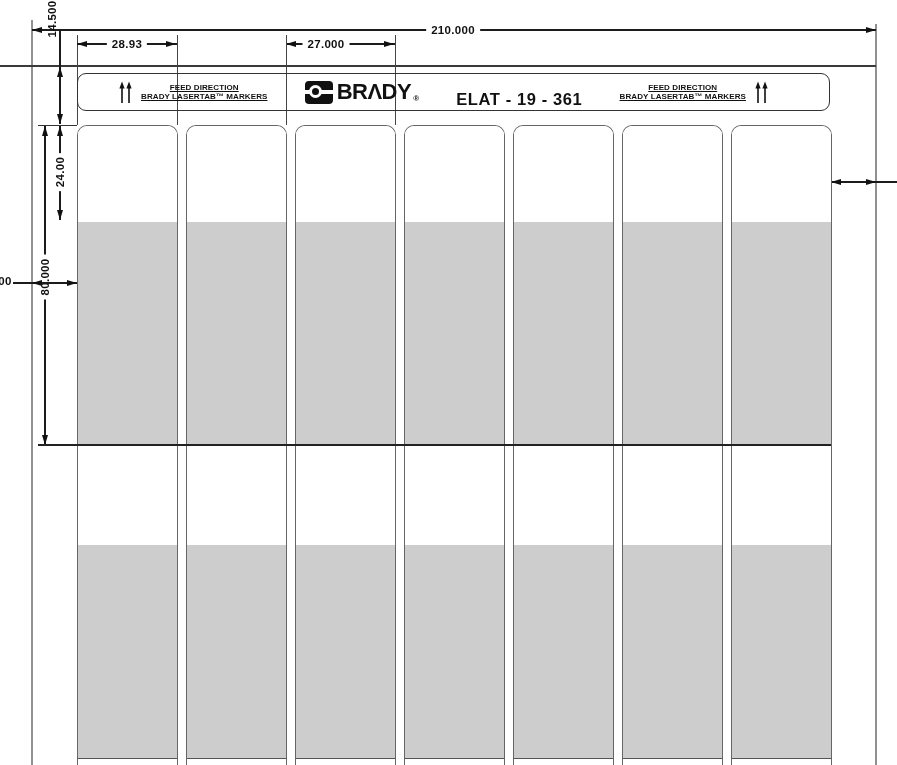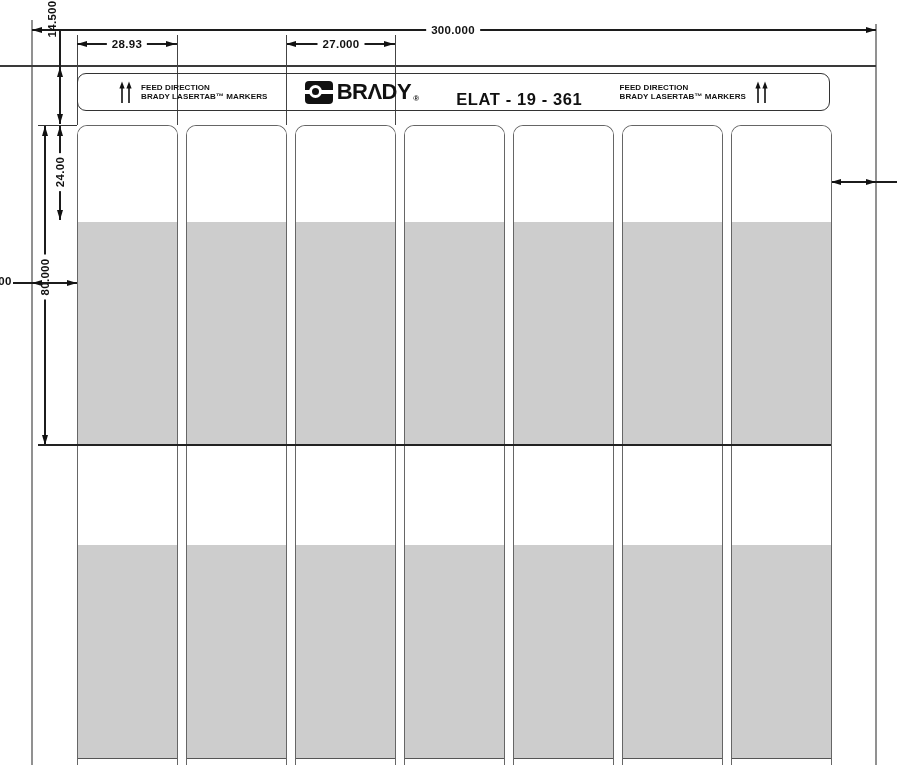--- a/index.html
+++ b/index.html
@@ -30,22 +30,22 @@
 
   
   .header{
     position:absolute;left:77px;top:73px;width:753px;height:38px;box-sizing:border-box;
     border:1.4px solid #333;border-radius:9px;background:transparent;
     display:flex;align-items:center;justify-content:space-between;
     padding:0 60px 0 40px;z-index:6;
   }
   .feedblock{display:flex;align-items:center;gap:8px;}
   .feedtext{
-    font-size:8px;font-weight:bold;line-height:9.5px;
-    letter-spacing:0.1px;white-space:nowrap;
+    font-size:8px;font-weight:bold;line-height:9.5px;text-align:center;
+    letter-spacing:0.1px;white-space:nowrap;text-decoration:underline;
   }
   .logo{display:flex;align-items:center;gap:4px;}
   .brady-icon{width:28px;height:23px;background:#111;border-radius:4px;position:relative;flex:none;}
   .brady-icon .slot{position:absolute;left:0;right:0;top:9.5px;height:4px;background:#fff;}
   .brady-icon .ring{position:absolute;left:4px;top:4px;width:7px;height:7px;border:3.5px solid #fff;border-radius:50%;background:#111;}
   .brady-name{font-size:22px;font-weight:bold;letter-spacing:-0.5px;line-height:22px;}
   .brady-reg{font-size:8px;font-weight:bold;align-self:flex-end;margin-left:-2px;margin-bottom:1px;}
   .part-number{font-size:16.5px;font-weight:bold;letter-spacing:0.6px;white-space:nowrap;margin-top:14px;}
 
   
@@ -67,31 +67,31 @@
   <div class="hline mid" style="left:0;top:65.3px;width:58px;height:1.5px;"></div>
 
   <div class="vline" style="left:76.7px;top:35px;width:1px;height:90px;background:#444;"></div>
   <div class="vline" style="left:176.7px;top:35px;width:1px;height:90px;background:#444;z-index:5;"></div>
   <div class="vline" style="left:285.7px;top:35px;width:1px;height:90px;background:#444;z-index:5;"></div>
   <div class="vline" style="left:394.7px;top:35px;width:1px;height:90px;background:#444;z-index:5;"></div>
 
   <div class="hline dark" style="left:32px;top:29.4px;width:844px;height:1.2px;"></div>
   <div class="tri left" style="left:32px;top:26.5px;"></div>
   <div class="tri right" style="left:865.5px;top:26.5px;"></div>
-  <div class="dimtext" style="left:453px;top:30px;">300.000</div>
+  <div class="dimtext" style="left:453px;top:30px;">210.000</div>
 
   <div class="hline dark" style="left:77px;top:43.4px;width:100px;height:1.2px;"></div>
   <div class="tri left" style="left:77px;top:40.5px;"></div>
   <div class="tri right" style="left:166.2px;top:40.5px;"></div>
   <div class="dimtext" style="left:127px;top:44px;">28.93</div>
 
   <div class="hline dark" style="left:286px;top:43.4px;width:109px;height:1.2px;"></div>
   <div class="tri left" style="left:286px;top:40.5px;"></div>
   <div class="tri right" style="left:384.2px;top:40.5px;"></div>
-  <div class="dimtext" style="left:341px;top:44px;">27.000</div>
+  <div class="dimtext" style="left:326px;top:44px;">27.000</div>
 
   <div class="vline dark" style="left:59.4px;top:30px;width:1.2px;height:94px;"></div>
   <div class="tri up" style="left:56.5px;top:67px;"></div>
   <div class="tri down" style="left:56.5px;top:113.5px;"></div>
   <div class="dimtext rot" style="left:52px;top:19px;background:transparent;">14.500</div>
 
   <div class="vline dark" style="left:59.4px;top:126px;width:1.2px;height:94px;"></div>
   <div class="tri up" style="left:56.5px;top:126px;"></div>
   <div class="tri down" style="left:56.5px;top:209.5px;"></div>
   <div class="dimtext rot" style="left:60px;top:172px;">24.00</div>

